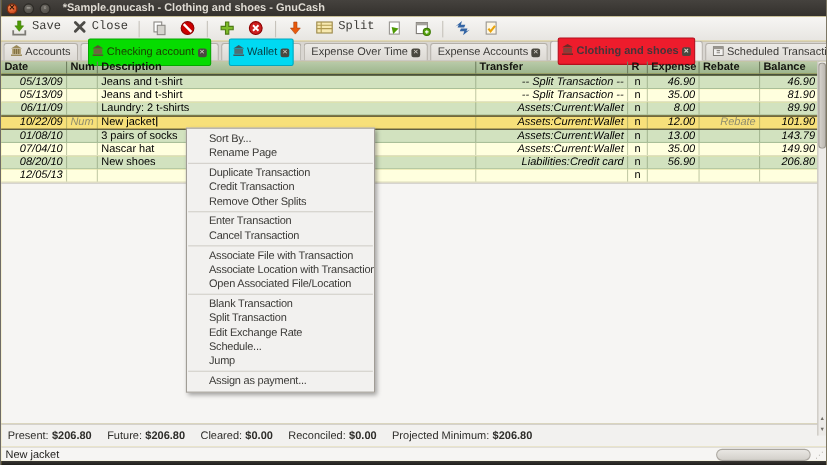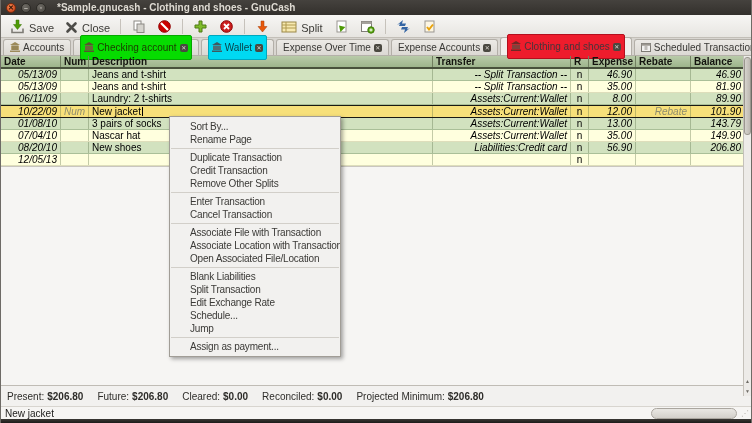--- a/index.html
+++ b/index.html
@@ -22,35 +22,35 @@
   .winbtn.close { background:radial-gradient(circle at 35% 30%, #f28a52, #d9572a 60%, #b03c14); border:1px solid #7e2c0e; }
   .winbtn.min, .winbtn.max { background:radial-gradient(circle at 35% 30%, #6d6a64, #4a4741); border:1px solid #2c2a26; color:#c9c5be; }
   .titletext { margin-left:6px; white-space:nowrap; }
 
   
   .toolbar {
     height:23px; display:flex; align-items:center; gap:1px; padding:0 4px;
     background:linear-gradient(#f7f6f4,#e7e5e1); border-bottom:1px solid #c3bfb8;
     font-size:11px; color:#3c3b37;
   }
-  .tbtn { display:flex; align-items:flex-end; gap:4px; padding:2px 5px; border-radius:3px; height:20px; }
+  .tbtn { display:flex; align-items:flex-start; gap:4px; padding:2px 5px; border-radius:3px; height:20px;font-family:Liberation Mono, monospace; }
   .tsep { width:1px; height:15px; background:#c6c2bb; margin:0 4px; }
   .tbtn svg { display:block; }
 
   
   .tabbar {
     height:18px; background:#d9d6d1; border-bottom:1px solid #b5b1aa;
     display:flex; align-items:flex-end; gap:2px; padding:0 0 0 2px; font-size:10px; color:#3a3936;
   }
   .tab {
     display:flex; align-items:center; gap:3px; height:16px; padding:0 6px;
     background:linear-gradient(#eceae6,#dcd9d4); border:1px solid #b3afa8; border-bottom:none;
     border-radius:3px 3px 0 0; white-space:nowrap;
   }
-  .tab.active { background:#f1efec; height:18px; }
+  .tab.active { background:#f1efec; height:18px;font-weight:bold; }
   .hl { display:flex; align-items:center; gap:3px; padding:0 3px; border-radius:2px; height:25px; }
   .hl.green { background:#06dc00; border:1px solid #05a800; color:#1d3a00; }
   .hl.cyan  { background:#00d9f2; border:1px solid #00a8bf; color:#083d44; }
   .hl.red   { background:#ee1c2c; border:1px solid #b40f1d; color:#46353a; }
   .tabclose {
     width:8px; height:8px; border-radius:2px; background:#4a4840; color:#dedad2;
     font-size:6px; line-height:8px; text-align:center; display:inline-block;
   }
 
   
@@ -404,21 +404,21 @@
       <li class="item">Credit Transaction</li>
       <li class="item">Remove Other Splits</li>
       <li class="sep"></li>
       <li class="item">Enter Transaction</li>
       <li class="item">Cancel Transaction</li>
       <li class="sep"></li>
       <li class="item">Associate File with Transaction</li>
       <li class="item">Associate Location with Transaction</li>
       <li class="item">Open Associated File/Location</li>
       <li class="sep"></li>
-      <li class="item">Blank Liabilities</li>
+      <li class="item">Blank Transaction</li>
       <li class="item">Split Transaction</li>
       <li class="item">Edit Exchange Rate</li>
       <li class="item">Schedule...</li>
       <li class="item">Jump</li>
       <li class="sep"></li>
       <li class="item">Assign as payment...</li>
     </ul>
   </div>
 
   <div class="statusbar">

